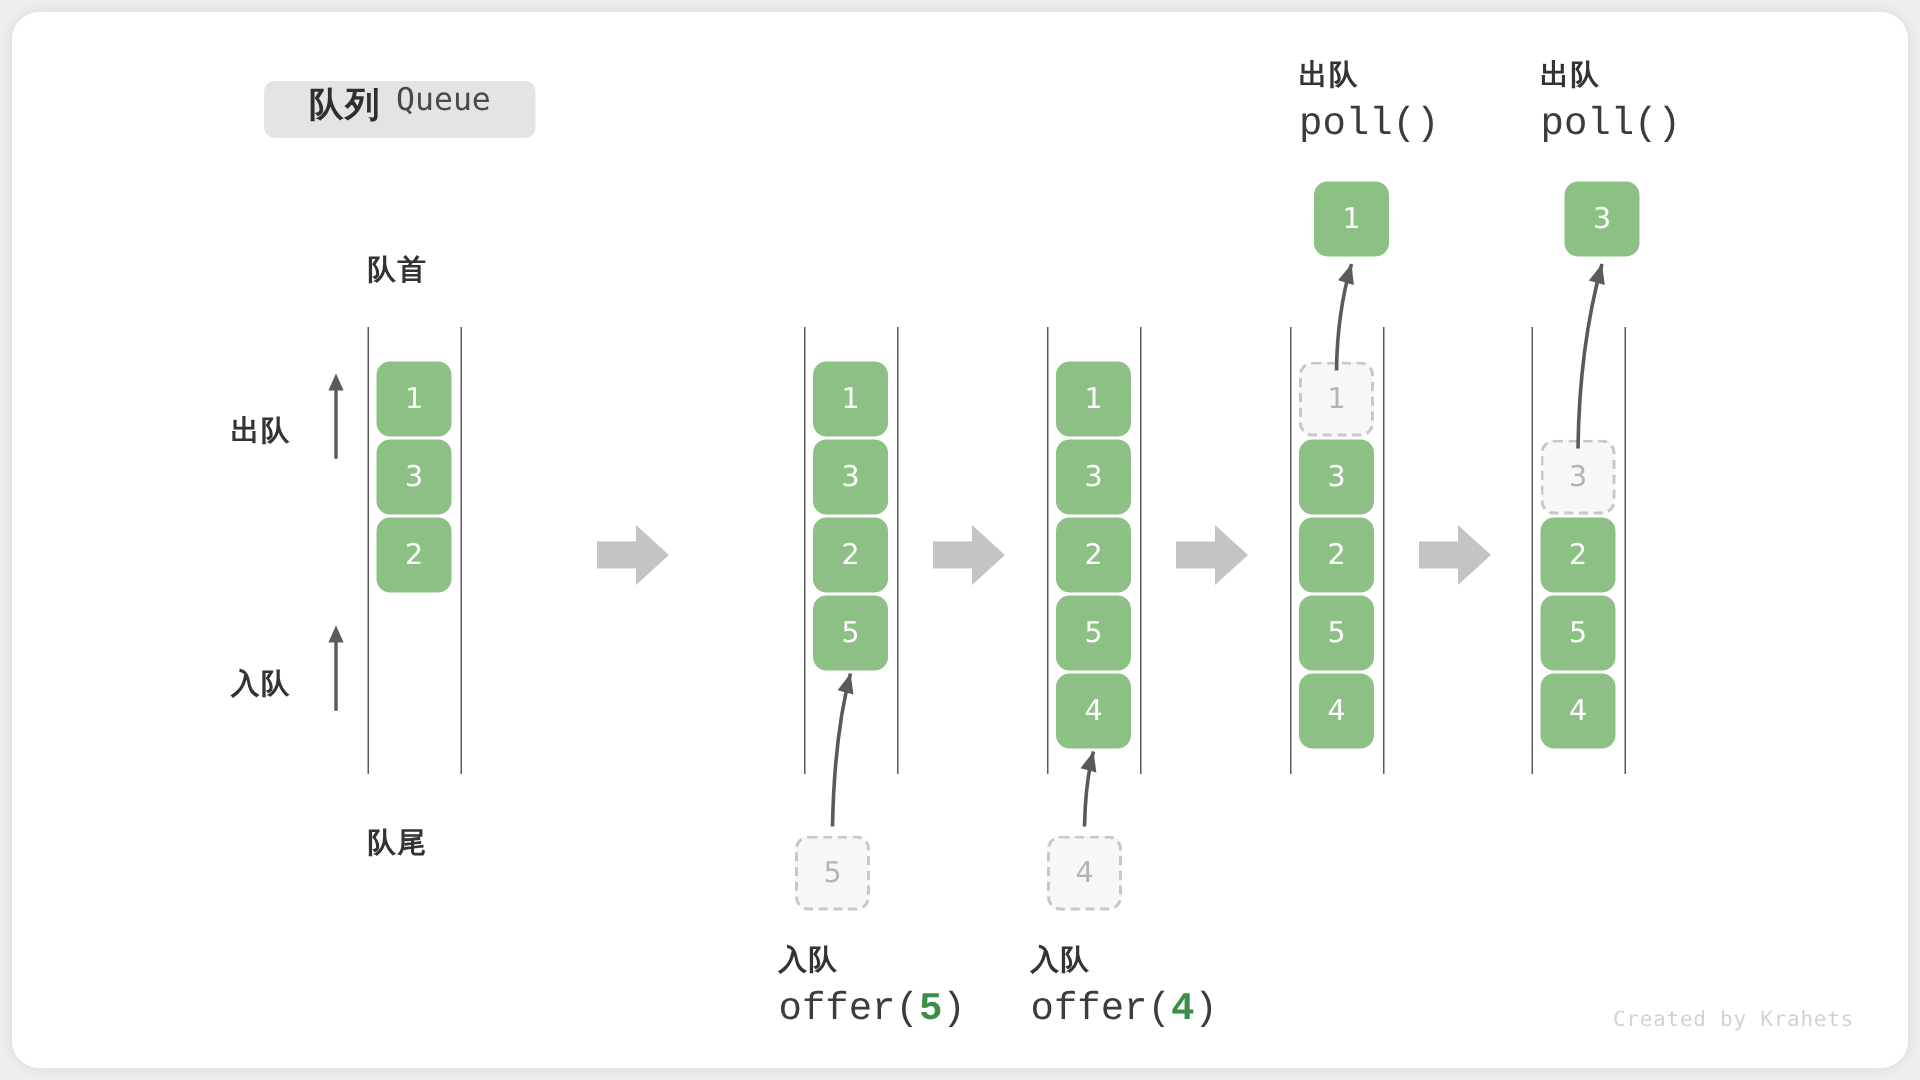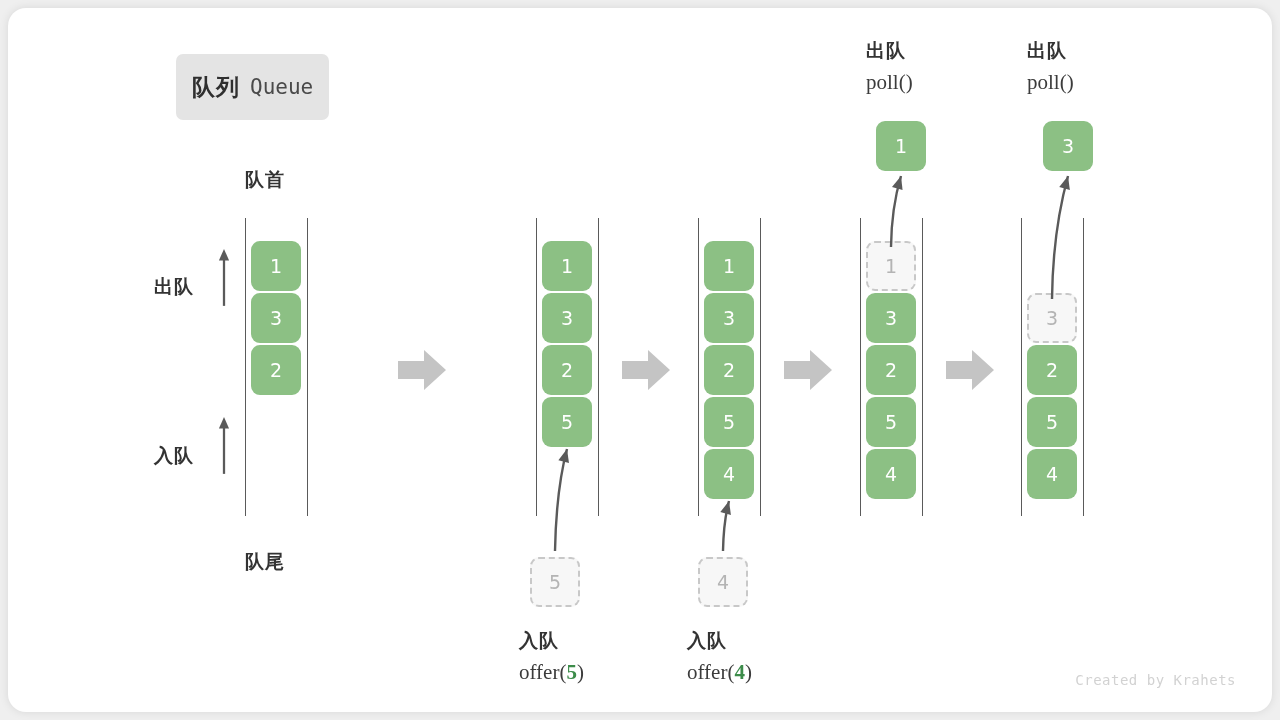--- a/index.html
+++ b/index.html
@@ -25,26 +25,25 @@
     border-radius: 18px;
     box-shadow: 0 0 10px rgba(0,0,0,0.10);
     overflow: hidden;
   }
 
   
   .title-chip {
     position: absolute;
     left: 168px;
     top: 46px;
-    height: 66px;
-    padding: 0 16px;
+    height: 38px;
+    padding: 0 30px;
     background: #e4e4e4;
     border-radius: 7px;
     display: flex;
-    align-items: center;
     gap: 10px;
   }
   .title-cn {
     font-size: 23px;
     font-weight: bold;
     color: #2f2f2f;
     letter-spacing: 1px;
   }
   .title-en {
     font-family: "DejaVu Sans Mono", "Liberation Mono", monospace;
@@ -146,22 +145,22 @@
     white-space: nowrap;
   }
   .op-cn {
     font-size: 19px;
     font-weight: bold;
     color: #333333;
     letter-spacing: 1px;
     line-height: 30px;
   }
   .op-code {
-    font-family: Liberation Serif, serif;
-    font-size: 21px;
+    font-family: Liberation Mono, monospace;
+    font-size: 26px;
     color: #3c3c3c;
     line-height: 32px;
   }
   .op-code .arg { color: #3c8c4a; font-weight: bold; }
 
   
   .step-arrow { position: absolute; }
 
   
   .motion { position: absolute; overflow: visible; }

